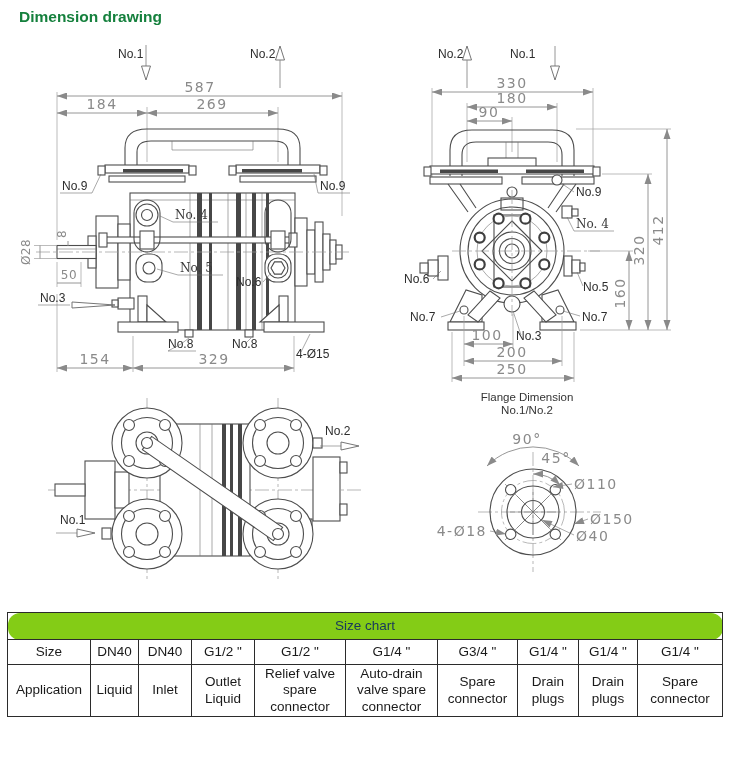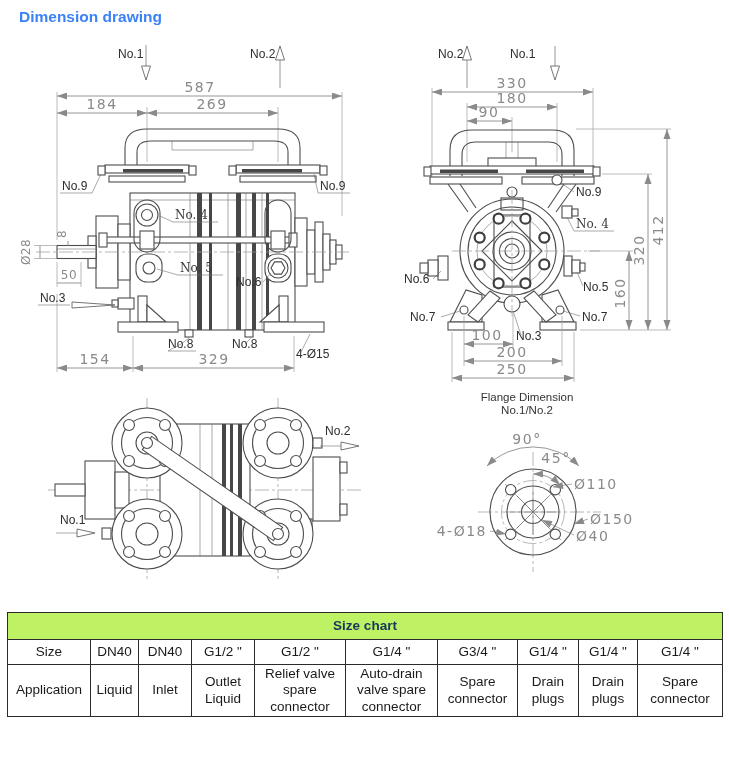--- a/index.html
+++ b/index.html
@@ -1,18 +1,18 @@
 <!DOCTYPE html>
 <html><head>
 <meta charset="utf-8">
 <style>
   html,body{margin:0;padding:0;background:#fff;}
   #page{position:relative;width:729px;height:780px;background:#ffffff;overflow:hidden;
         font-family:"Liberation Sans",sans-serif;}
-  #title{position:absolute;left:19px;top:8px;font-size:15.5px;font-weight:bold;color:#3b82f6;}
+  #title{position:absolute;left:19px;top:8px;font-size:15.5px;font-weight:bold;color:#15803d;}
   #drawing{position:absolute;left:0;top:0;}
 
   
   .o   {stroke:#4d4d4d;fill:none;stroke-width:1.1;}
   .of  {stroke:#4d4d4d;fill:#fff;stroke-width:1.1;}
   .band{fill:#474747;stroke:none;}
   .thin{stroke:#707070;fill:none;stroke-width:0.6;}
   .cl  {stroke:#9a9a9a;stroke-width:0.7;fill:none;stroke-dasharray:14 3 3 3;}
   .dl  {stroke:#8a8a8a;stroke-width:0.9;fill:none;}
   .ext {stroke:#9f9f9f;stroke-width:0.7;fill:none;}
@@ -23,21 +23,21 @@
   .lb  {font:12px "Liberation Sans",sans-serif;fill:#2d2d2d;}
   .lbs {font:12px "DejaVu Serif",serif;fill:#3a3a3a;}
   .cap {font:11.5px "Liberation Sans",sans-serif;fill:#333;}
 
   
   #chart-wrap{position:absolute;left:7px;top:612px;width:716px;}
   table.chart{border-collapse:collapse;table-layout:fixed;width:715px;
       font-family:"Liberation Sans",sans-serif;font-size:13.5px;color:#1a1a1a;}
   table.chart td{border:1.6px solid #2b2b2b;text-align:center;vertical-align:middle;
       padding:1px 3px;line-height:1.22;}
-  table.chart .hdr{background:#bef264;color:#17375d;font-weight:bold;height:24px;}
+  table.chart .hdr{background:#84cc16;color:#17375d;font-weight:normal;height:24px;border-radius:12px;}
   tr.r1{height:39px;} tr.r2{height:25px;} tr.r3{height:52px;}
 </style>
 </head>
 <body>
 
 <div id="page">
 
   <div id="title">Dimension drawing</div>
 
   <svg id="drawing" width="729" height="608" viewBox="0 0 729 608" xmlns="http://www.w3.org/2000/svg">

